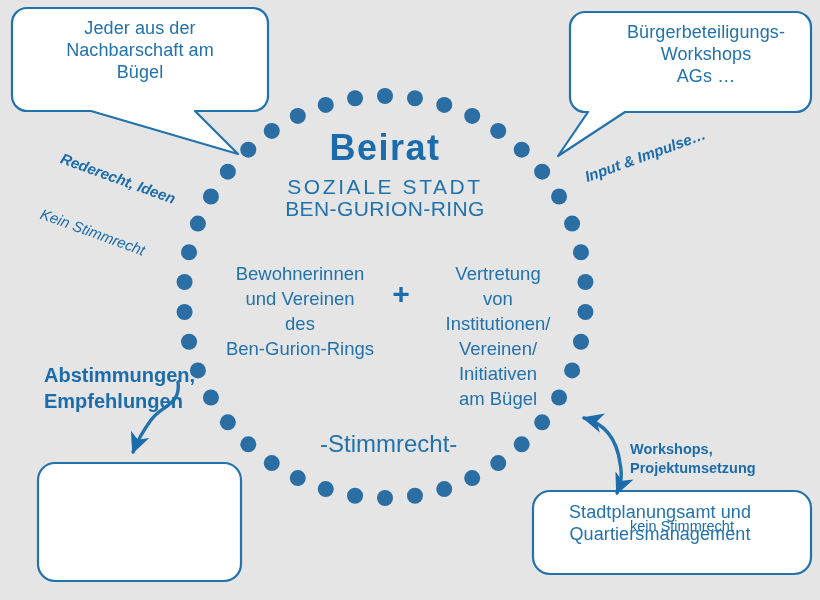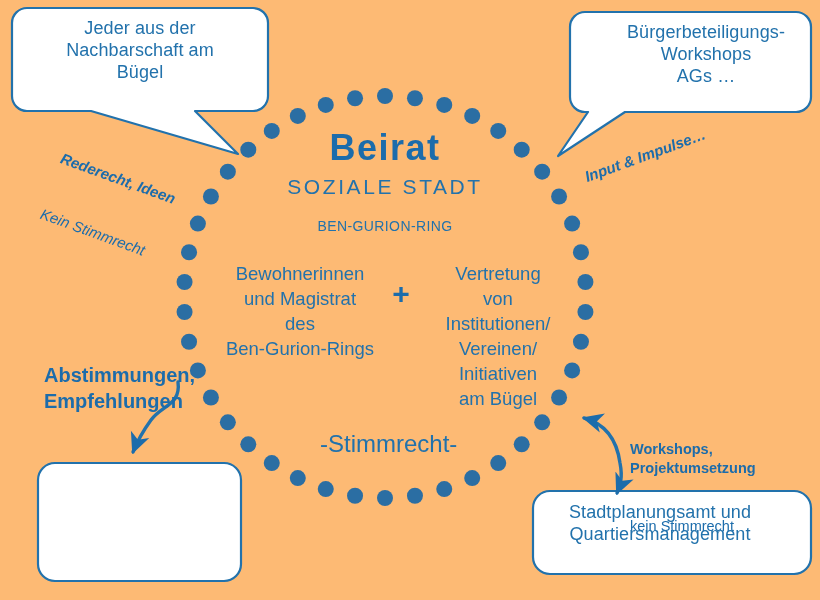--- a/index.html
+++ b/index.html
@@ -8,21 +8,21 @@
     background: #ffffff;
   }
   body {
     font-family: "Liberation Sans", sans-serif;
   }
   #stage {
     position: relative;
     width: 820px;
     height: 600px;
     overflow: hidden;
-    background: #fdba74;
+    background: #e5e5e5;
   }
   #art {
     position: absolute;
     left: 0;
     top: 0;
     width: 820px;
     height: 600px;
   }
   .txt {
     position: absolute;
@@ -64,22 +64,22 @@
     color: #1c6cab;
     letter-spacing: 1.5px;
   }
   #title-sub1 {
     left: 275px; top: 174px; width: 220px;
     font-size: 21px;
     color: #2272ac;
     letter-spacing: 2.6px;
   }
   #title-sub2 {
-    left: 272px; top: 218px; width: 226px;
-    font-size: 14px;
+    left: 272px; top: 196px; width: 226px;
+    font-size: 21px;
     color: #2272ac;
     letter-spacing: 0.4px;
   }
 
   
   #col-left {
     left: 215px; top: 262px; width: 170px;
     font-size: 18.5px;
     color: #2272ac;
     line-height: 1.35;
@@ -244,21 +244,21 @@
 Workshops
 AGs …</div>
 
   <div class="tail-label" id="tail-label-tr">Input &amp; Impulse…</div>
 
   <div class="txt" id="title-main">Beirat</div>
   <div class="txt" id="title-sub1">SOZIALE STADT</div>
   <div class="txt" id="title-sub2">BEN-GURION-RING</div>
 
   <div class="txt" id="col-left">Bewohnerinnen
-und Magistrat
+und Vereinen
 des
 Ben-Gurion-Rings</div>
   <div class="txt" id="plus-sign">+</div>
   <div class="txt" id="col-right">Vertretung
 von
 Institutionen/
 Vereinen/
 Initiativen
 am Bügel</div>
   <div class="txt" id="stimmrecht">-Stimmrecht-</div>

